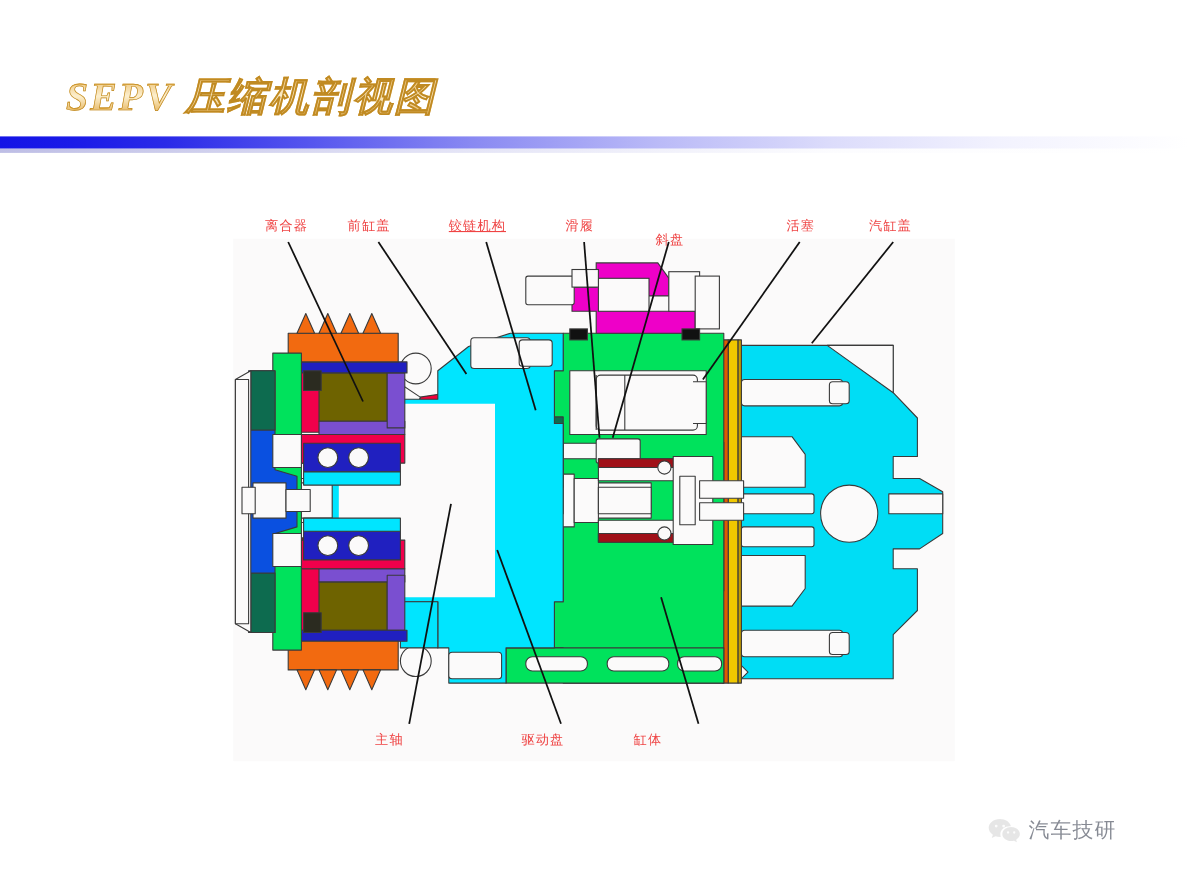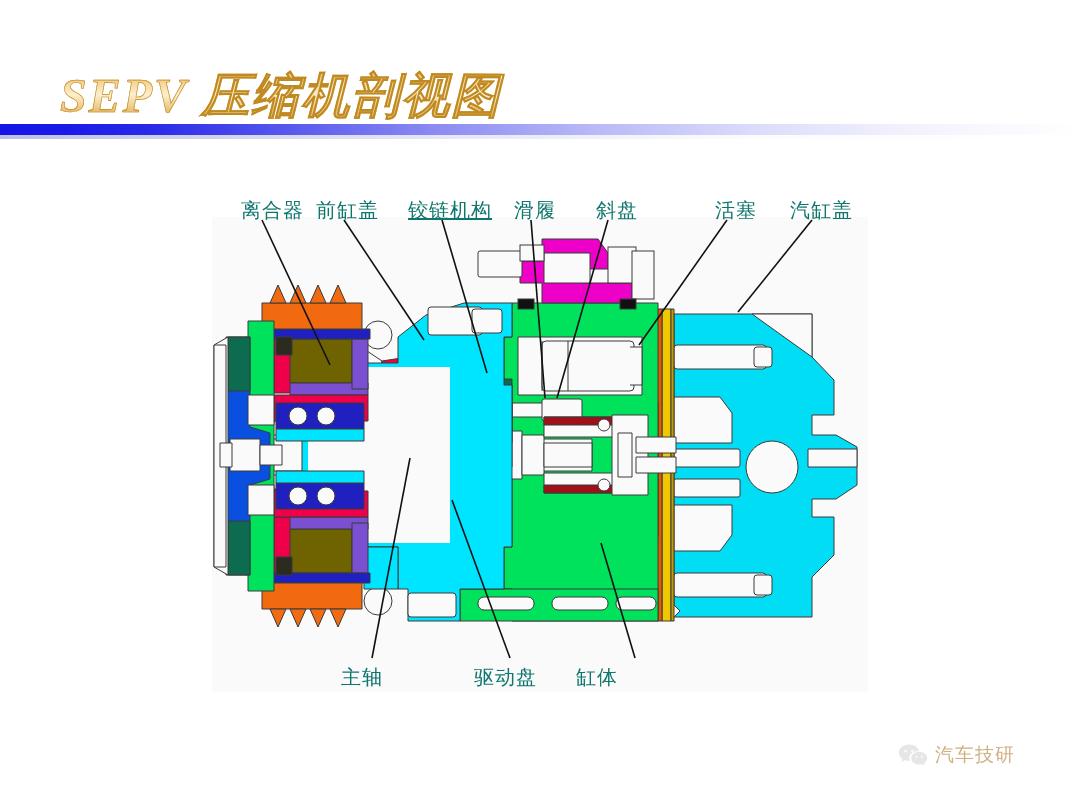--- a/index.html
+++ b/index.html
@@ -11,21 +11,21 @@
     overflow:hidden;
   }
 
   
   #slide-title {
     position:absolute;
     left:60px; top:64px;
     font-family:"Liberation Serif","DejaVu Serif",serif;
     font-style:italic;
     font-weight:bold;
-    font-size:48px;
+    font-size:36px;
     letter-spacing:2px;
     white-space:nowrap;
     background:linear-gradient(180deg,#c98a14 0%,#e8b04a 22%,#fbe7b4 48%,#e2a739 70%,#bb7d0c 100%);
     -webkit-background-clip:text;
     background-clip:text;
     color:transparent;
     -webkit-text-stroke:0.6px #c08a22;
     text-shadow:0 1px 0 rgba(255,255,255,.35);
   }
 
@@ -56,38 +56,38 @@
     background:#fbfafa;
   }
 
   
   #compressor-svg { display:block; width:656px; height:475px; }
 
   
   .callout {
     position:absolute;
     font-family:"Liberation Sans","DejaVu Sans",sans-serif;
-    font-size:20px;
-    color:#0f766e;
+    font-size:12px;
+    color:#ef4444;
     white-space:nowrap;
     letter-spacing:1px;
   }
 
   
   #watermark {
     position:absolute;
     left:898px; top:742px;
     display:flex;
     align-items:center;
     gap:7px;
     opacity:.5;
   }
   #watermark .wm-text {
     font-size:19px;
-    color:#a16207;
+    color:#0f172a;
     letter-spacing:1px;
   }
 </style>
 </head>
 <body>
 
 <div id="slide-title">SEPV  压缩机剖视图</div>
 
 <div id="title-divider"></div>
 <div id="title-divider-shadow"></div>
@@ -328,21 +328,21 @@
         <line x1="423" y1="441" x2="389" y2="326"></line>
       </g>
   </svg>
 </div>
 
 <div id="callouts">
     <div class="callout" style="left: 241px; top: 197px;">离合器</div>
     <div class="callout" style="left: 316px; top: 197px;">前缸盖</div>
     <div class="callout" style="left: 408px; top: 197px; text-decoration: underline;">铰链机构</div>
     <div class="callout" style="left: 514px; top: 197px;">滑履</div>
-    <div class="callout" style="left: 596px; top: 197px;">斜盘</div>
+    <div class="callout" style="left: 596px; top: 210px;">斜盘</div>
     <div class="callout" style="left: 715px; top: 197px;">活塞</div>
     <div class="callout" style="left: 790px; top: 197px;">汽缸盖</div>
     <div class="callout" style="left: 341px; top: 664px;">主轴</div>
     <div class="callout" style="left: 474px; top: 664px;">驱动盘</div>
     <div class="callout" style="left: 576px; top: 664px;">缸体</div>
   </div>
 
 <div id="watermark">
   <svg width="30" height="24" viewBox="0 0 30 24">
     <path d="M11 1.5C5.2 1.5 0.8 5.2 0.8 9.6c0 2.5 1.5 4.8 3.8 6.3l-1 3 3.4-1.7c1.3 0.4 2.7 0.6 4 0.6

